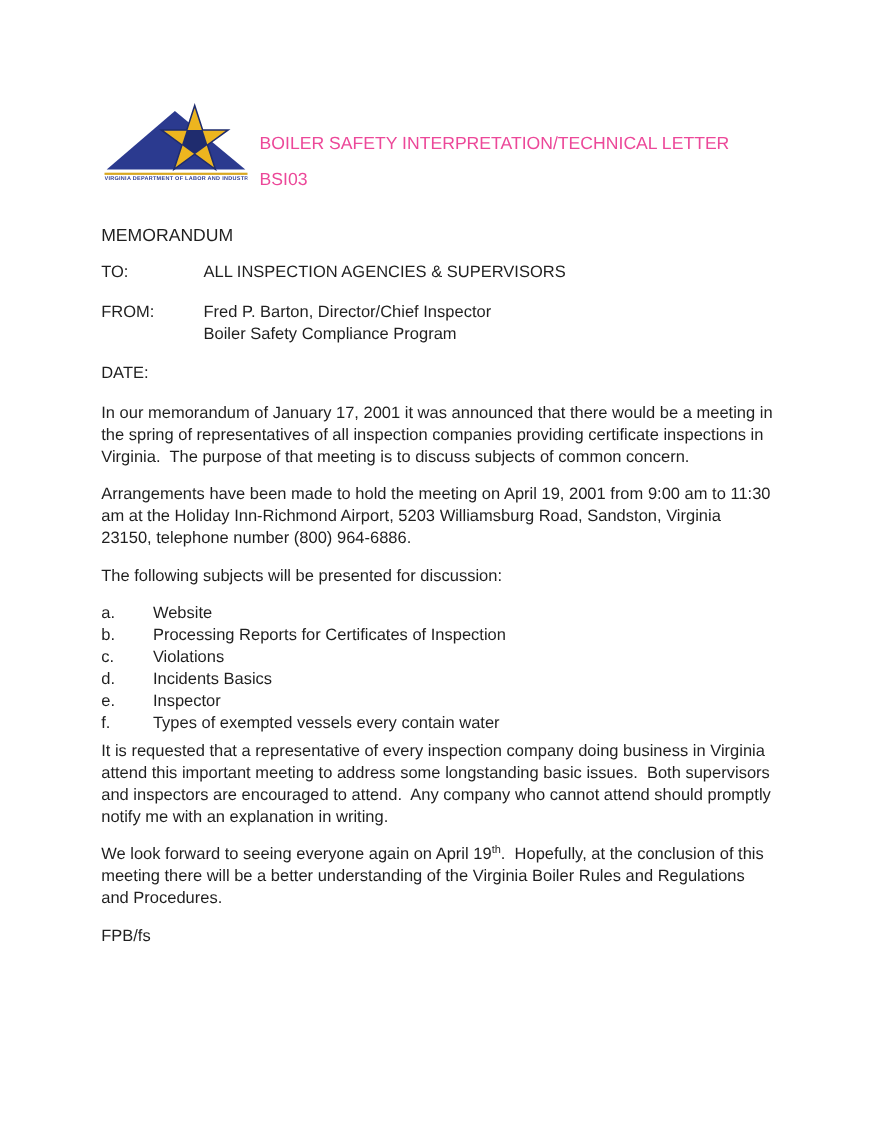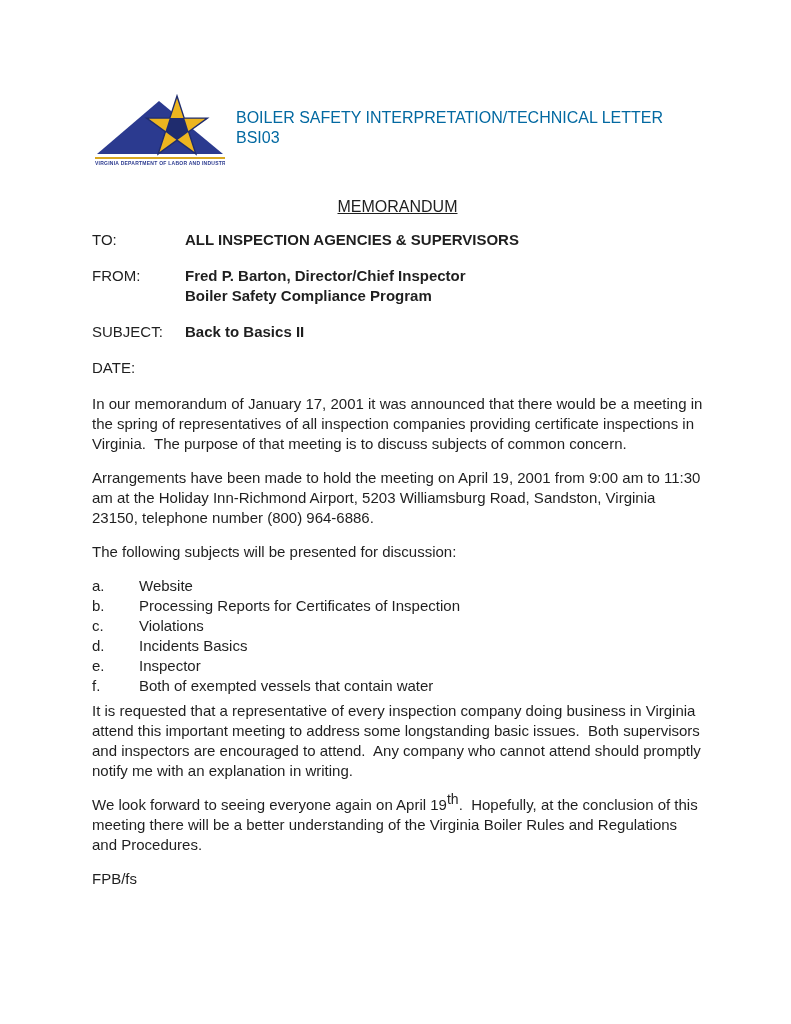--- a/index.html
+++ b/index.html
@@ -24,42 +24,40 @@
     padding-top: 1px;
     font-size: 5px;
     font-weight: bold;
     letter-spacing: 0.25px;
     color: #2b3a8f;
     white-space: nowrap;
     overflow: hidden;
     text-align: center;
   }
   .title-block { padding-top: 20px; padding-left: 11px; }
-  .title-line { font-size: 16px; line-height: 20px; color: #0369a1; }
+  .title-line { font-size: 16px; line-height: 20px; color: #ec4899; margin-top: 13px; }
   
   .memo-heading {
     font-size: 16px;
     line-height: 20px;
-    text-decoration: underline;
     margin: 0 0 13px 0;
-    text-align: center;
   }
   .fields { margin-bottom: 10px; }
   .field-row { display: flex; margin-bottom: 16px; font-size: 15px; line-height: 20px; }
   .field-label { width: 93px; flex: 0 0 93px; }
-  .field-value { flex: 1; font-weight: bold; }
+  .field-value { flex: 1; }
   
   .para {
     font-size: 15px;
     line-height: 20px;
     margin: 0 0 14px 0;
     white-space: pre-wrap;
     max-width: 612px;
   }
-  .para sup { font-size: 14px; line-height: 0; }
+  .para sup { font-size: 10px; line-height: 0; }
   .list { margin: 6px 0 5px 0; }
   .list-item { display: flex; font-size: 15px; line-height: 20px; }
   .list-letter { width: 47px; flex: 0 0 47px; }
   .initials { font-size: 15px; line-height: 20px; margin-top: 2px; }
 </style>
 </head>
 <body>
 
 <div class="page">
 
@@ -86,24 +84,20 @@
       <div class="field-value">ALL INSPECTION AGENCIES &amp; SUPERVISORS</div>
     </div>
     <div class="field-row">
       <div class="field-label">FROM:</div>
       <div class="field-value">
         <div>Fred P. Barton, Director/Chief Inspector</div>
         <div>Boiler Safety Compliance Program</div>
       </div>
     </div>
     <div class="field-row">
-      <div class="field-label">SUBJECT:</div>
-      <div class="field-value">Back to Basics II</div>
-    </div>
-    <div class="field-row">
       <div class="field-label">DATE:</div>
     </div>
   </div>
 
   <p class="para">In our memorandum of January 17, 2001 it was announced that there would be a meeting in the spring of representatives of all inspection companies providing certificate inspections in Virginia.  The purpose of that meeting is to discuss subjects of common concern.</p>
   <p class="para">Arrangements have been made to hold the meeting on April 19, 2001 from 9:00 am to 11:30 am at the Holiday Inn-Richmond Airport, 5203 Williamsburg Road, Sandston, Virginia 23150, telephone number (800) 964-6886.</p>
   <p class="para">The following subjects will be presented for discussion:</p>
 
   <div class="list">
     <div class="list-item">
@@ -121,21 +115,21 @@
     <div class="list-item">
       <span class="list-letter">d.</span>
       <span class="list-text">Incidents Basics</span>
     </div>
     <div class="list-item">
       <span class="list-letter">e.</span>
       <span class="list-text">Inspector</span>
     </div>
     <div class="list-item">
       <span class="list-letter">f.</span>
-      <span class="list-text">Both of exempted vessels that contain water</span>
+      <span class="list-text">Types of exempted vessels every contain water</span>
     </div>
   </div>
 
   <p class="para">It is requested that a representative of every inspection company doing business in Virginia attend this important meeting to address some longstanding basic issues.  Both supervisors and inspectors are encouraged to attend.  Any company who cannot attend should promptly notify me with an explanation in writing.</p>
 
   <p class="para"><span>We look forward to seeing everyone again on April 19</span><sup>th</sup><span>.  Hopefully, at the conclusion of this meeting there will be a better understanding of the Virginia Boiler Rules and Regulations and Procedures.</span></p>
 
   <div class="initials">FPB/fs</div>
 
 </div>

